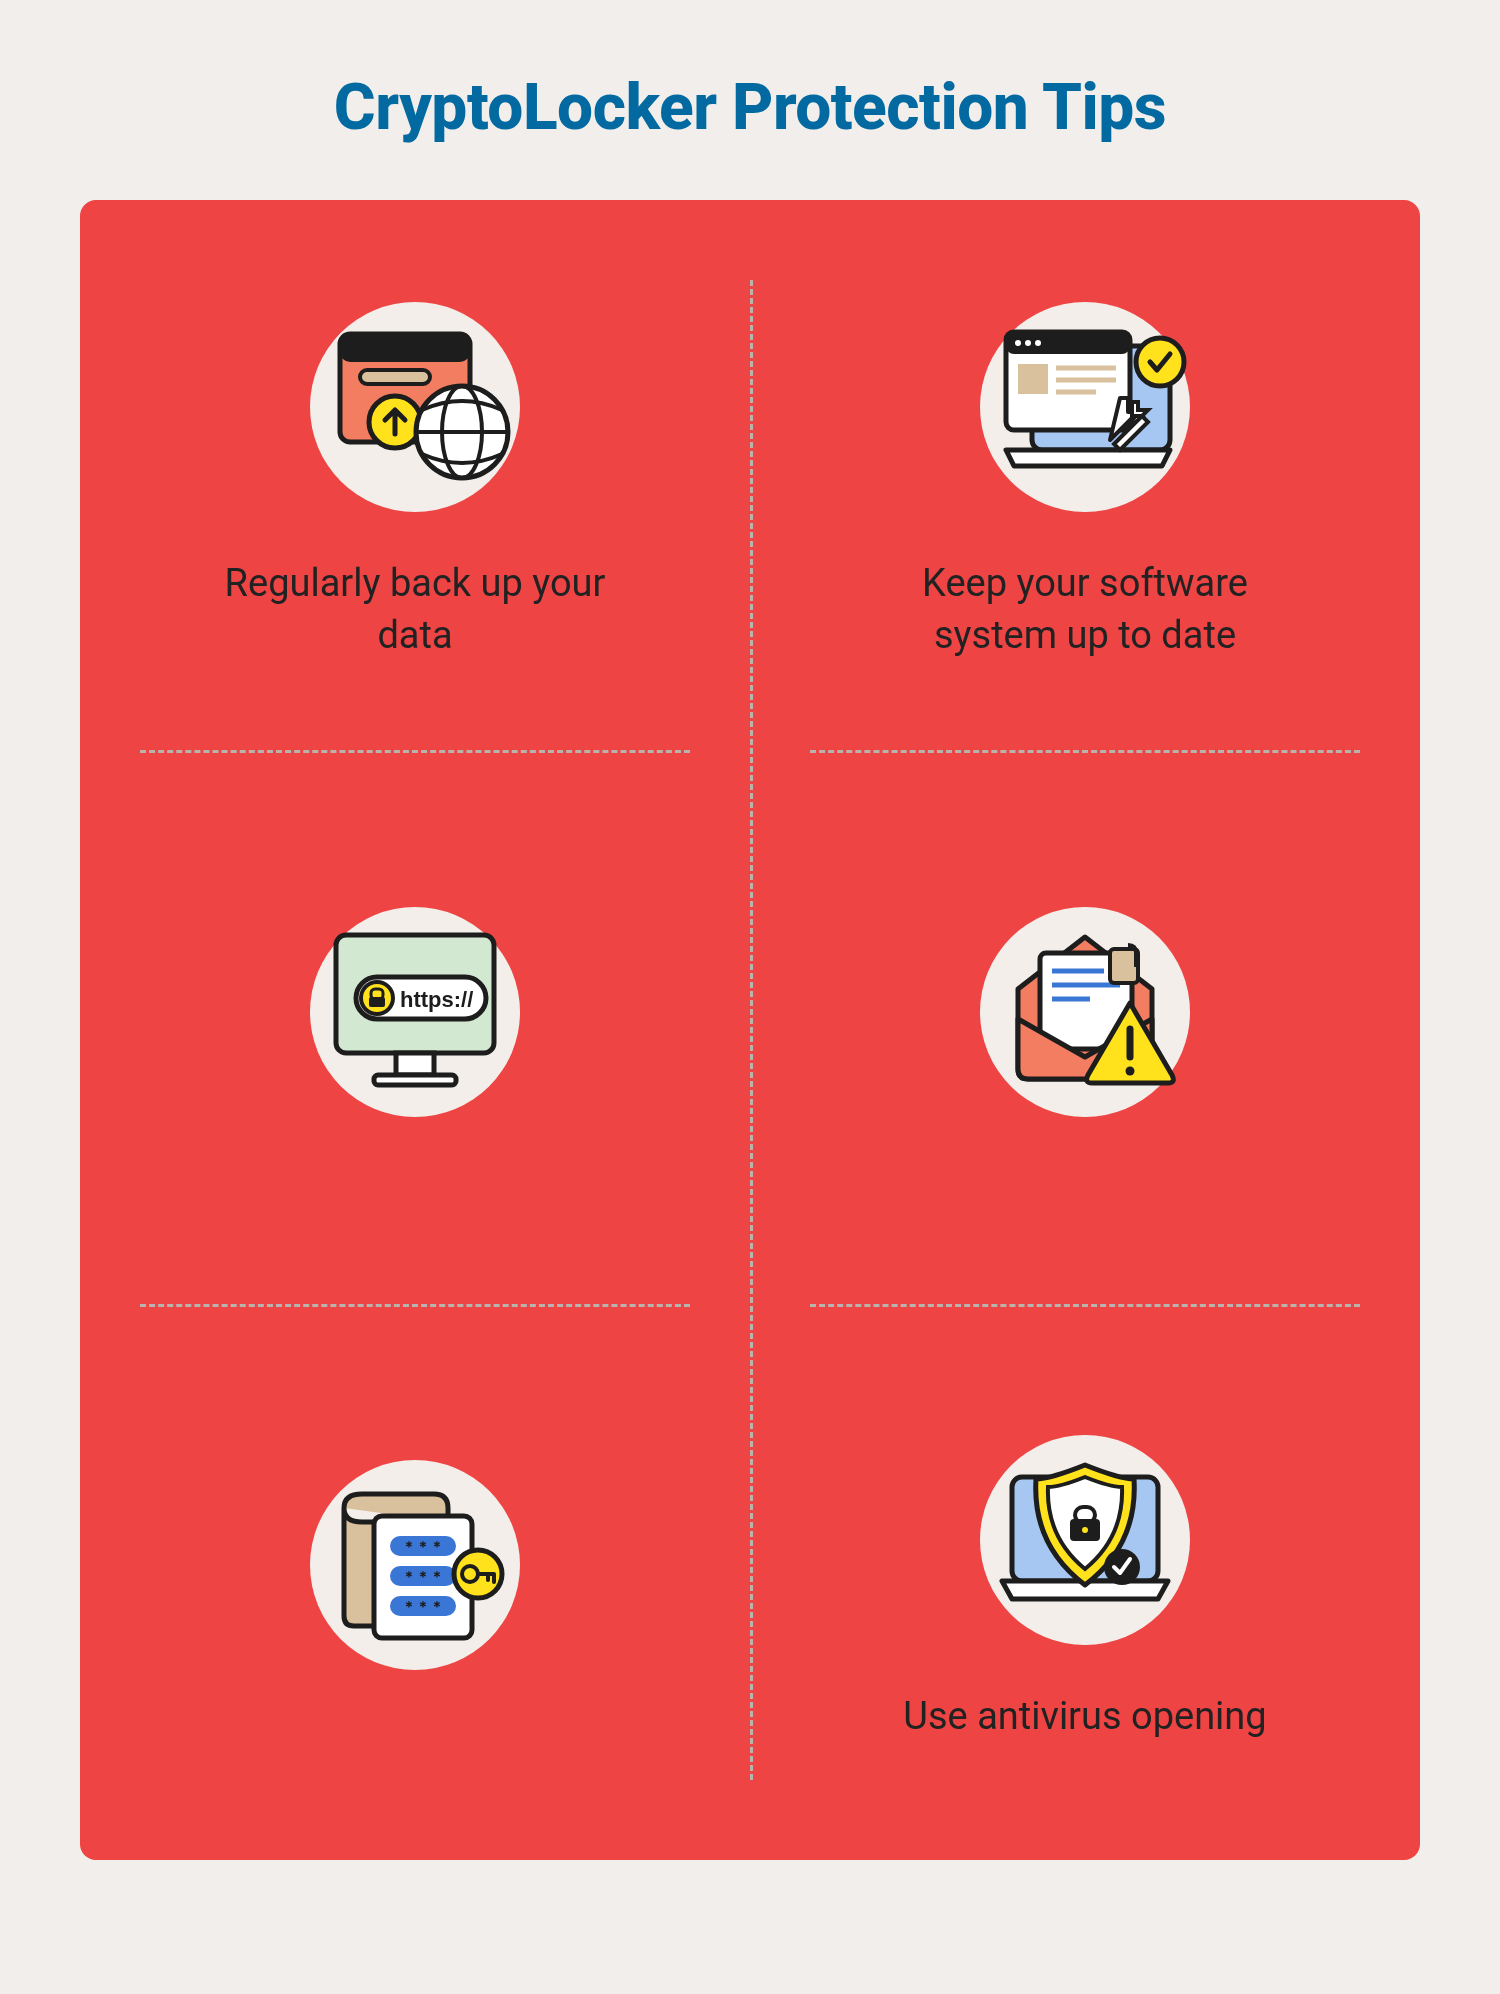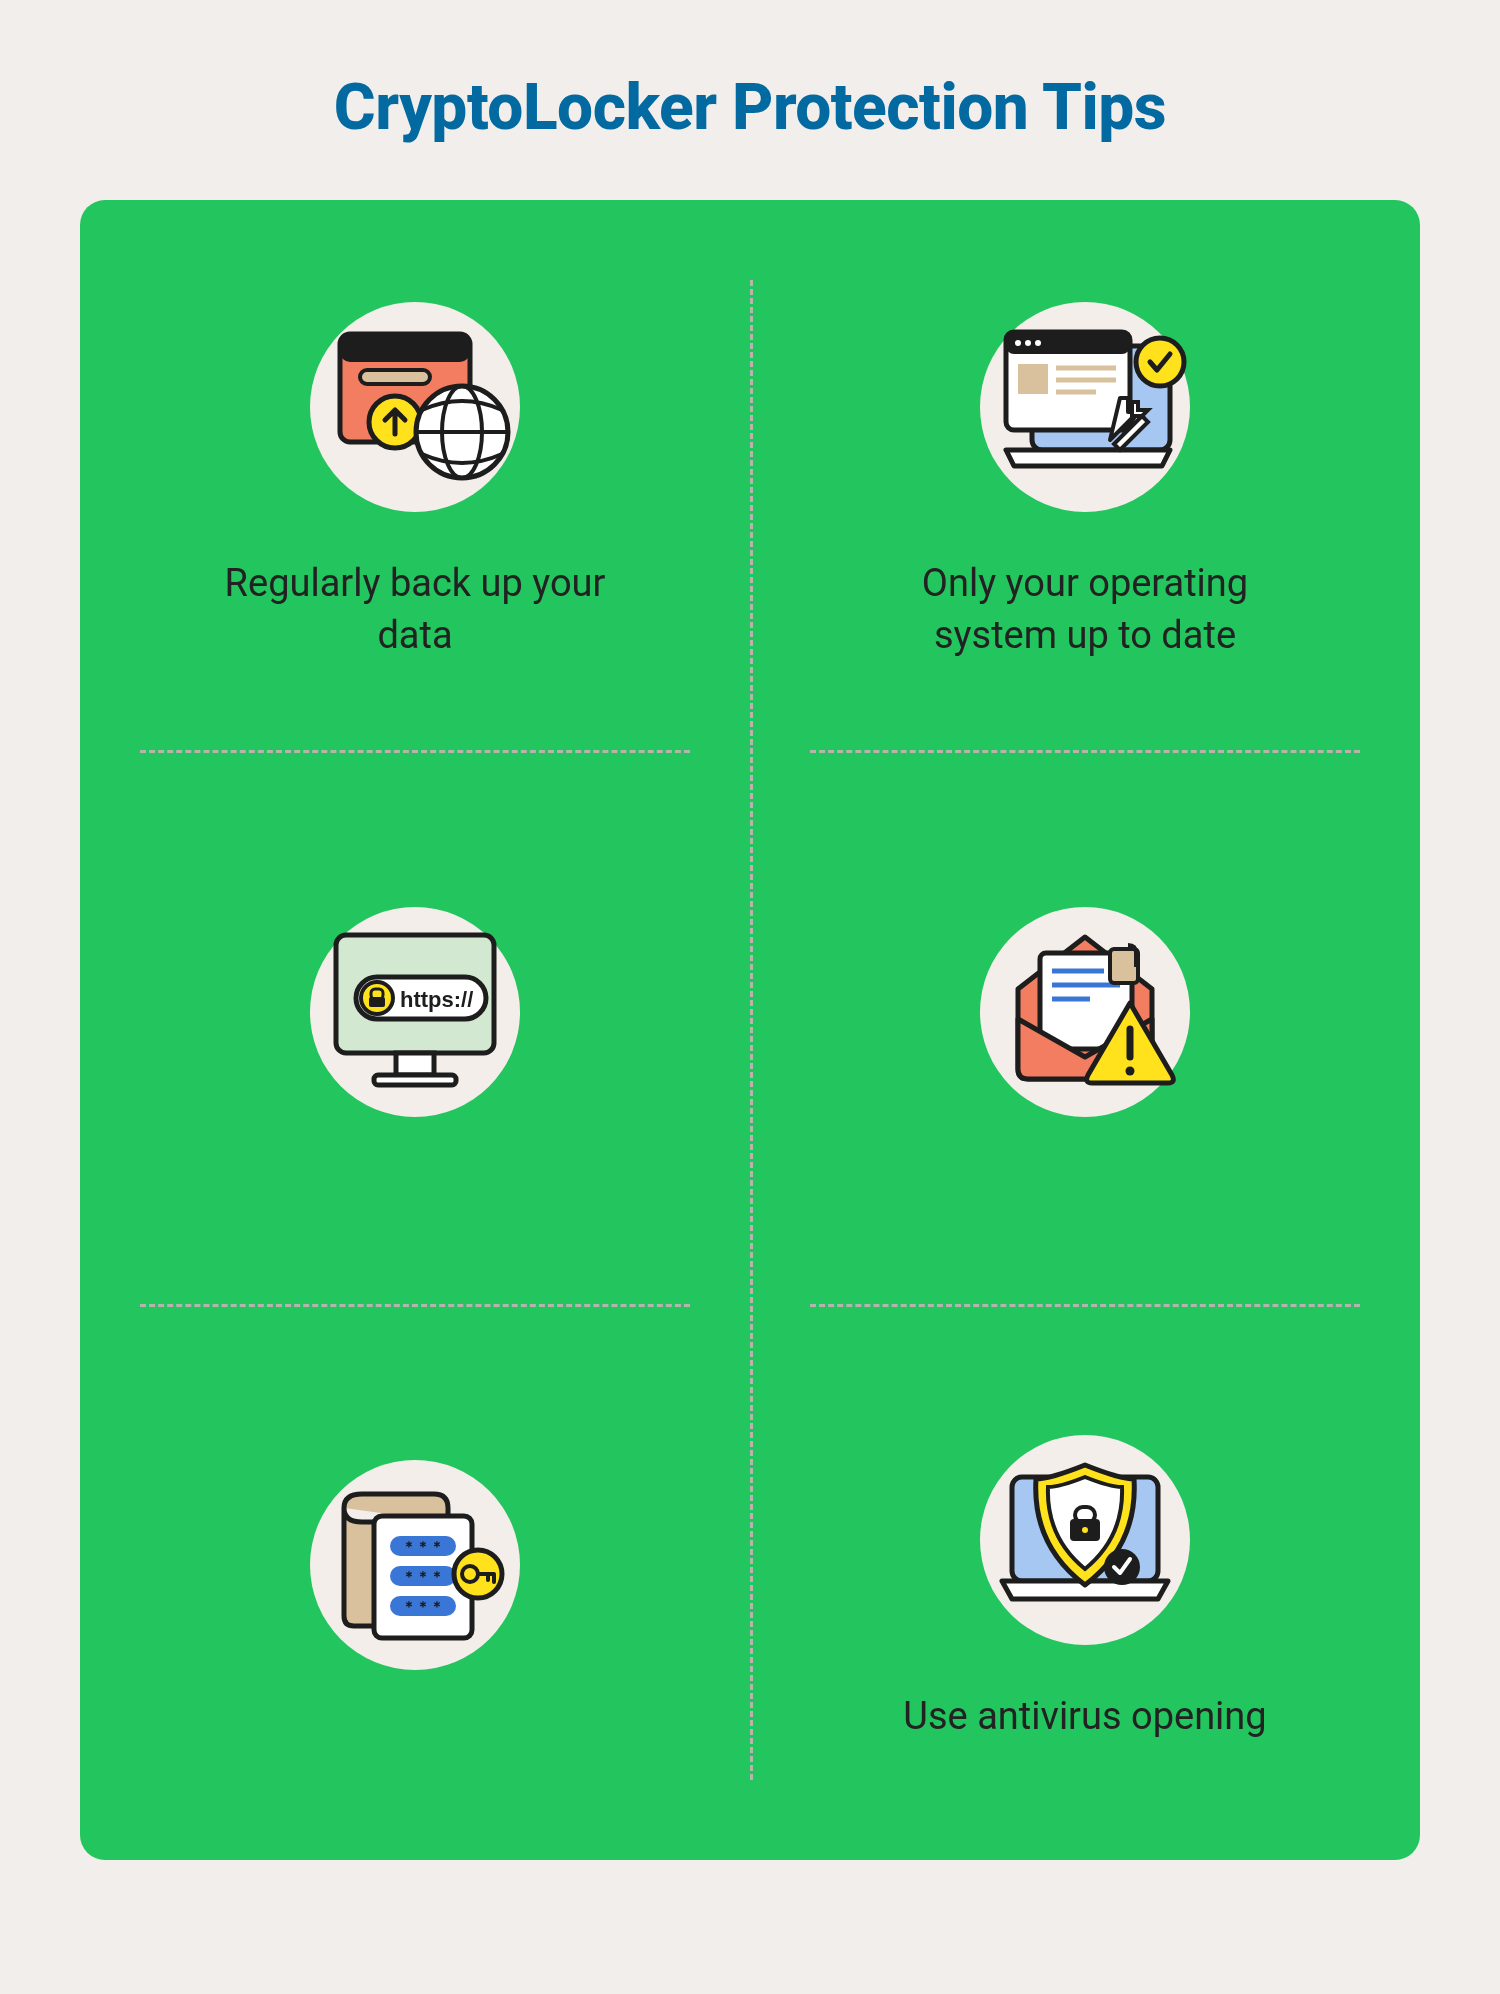--- a/index.html
+++ b/index.html
@@ -12,22 +12,22 @@
   }
   .title {
     text-align: center;
     font-weight: 800;
     font-size: 64px;
     letter-spacing: -0.5px;
     margin-bottom: 55px;
     color: #0369a1;
   }
   .card {
-    background: #22c55e;
-    border-radius: 25px;
+    background: #ef4444;
+    border-radius: 16px;
     width: 100%;
     height: 1660px;
     position: relative;
     padding: 60px 0 60px;
   }
   .vdiv {
     position: absolute;
     top: 80px;
     bottom: 80px;
     left: 50%;
@@ -162,21 +162,21 @@
           <line x1="86" y1="100" x2="126" y2="100" stroke="#d8c19c" stroke-width="5"></line>
           <path d="M36 158 L200 158 L192 174 L44 174 Z" fill="#ffffff" stroke="#1d1d1d" stroke-width="5" stroke-linejoin="round"></path>
           <path d="M140 148 L168 120 L158 120 L158 106 L150 106 Z M168 120 L174 126 L146 154 Z" fill="#ffffff" stroke="#1d1d1d" stroke-width="4" stroke-linejoin="round"></path>
           <path d="M142 150 L170 122 M170 122 L160 122 L160 108 M170 122 L176 128 L148 156" fill="#ffffff" stroke="#1d1d1d" stroke-width="0"></path>
           <polygon points="144,152 172,124 178,130 150,158" fill="#ffffff" stroke="#1d1d1d" stroke-width="4"></polygon>
           <polygon points="172,124 162,124 162,110 168,110 168,118 178,118" fill="#ffffff" stroke="#1d1d1d" stroke-width="4"></polygon>
           <circle cx="190" cy="70" r="24" fill="#ffe11c" stroke="#1d1d1d" stroke-width="5"></circle>
           <path d="M180 70 L187 78 L200 62" fill="none" stroke="#1d1d1d" stroke-width="5" stroke-linecap="round" stroke-linejoin="round"></path>
         </svg>
       </div>
-      <p class="caption">Only your operating system up to date</p>
+      <p class="caption">Keep your software system up to date</p>
       <div class="hdiv"></div>
     </div>
 
     <div class="cell">
       <div class="icon-wrap">
         <svg viewBox="0 0 230 230" width="230" height="230">
           <circle cx="115" cy="115" r="105" fill="#f3eee9"></circle>
           <path d="M48 92 L115 40 L182 92 L182 172 Q182 182 172 182 L58 182 Q48 182 48 172 Z" fill="#f37d60" stroke="#1d1d1d" stroke-width="5" stroke-linejoin="round"></path>
           <rect x="70" y="56" width="92" height="96" rx="6" fill="#ffffff" stroke="#1d1d1d" stroke-width="5"></rect>
           <line x1="82" y1="74" x2="134" y2="74" stroke="#3a76d6" stroke-width="5"></line>

